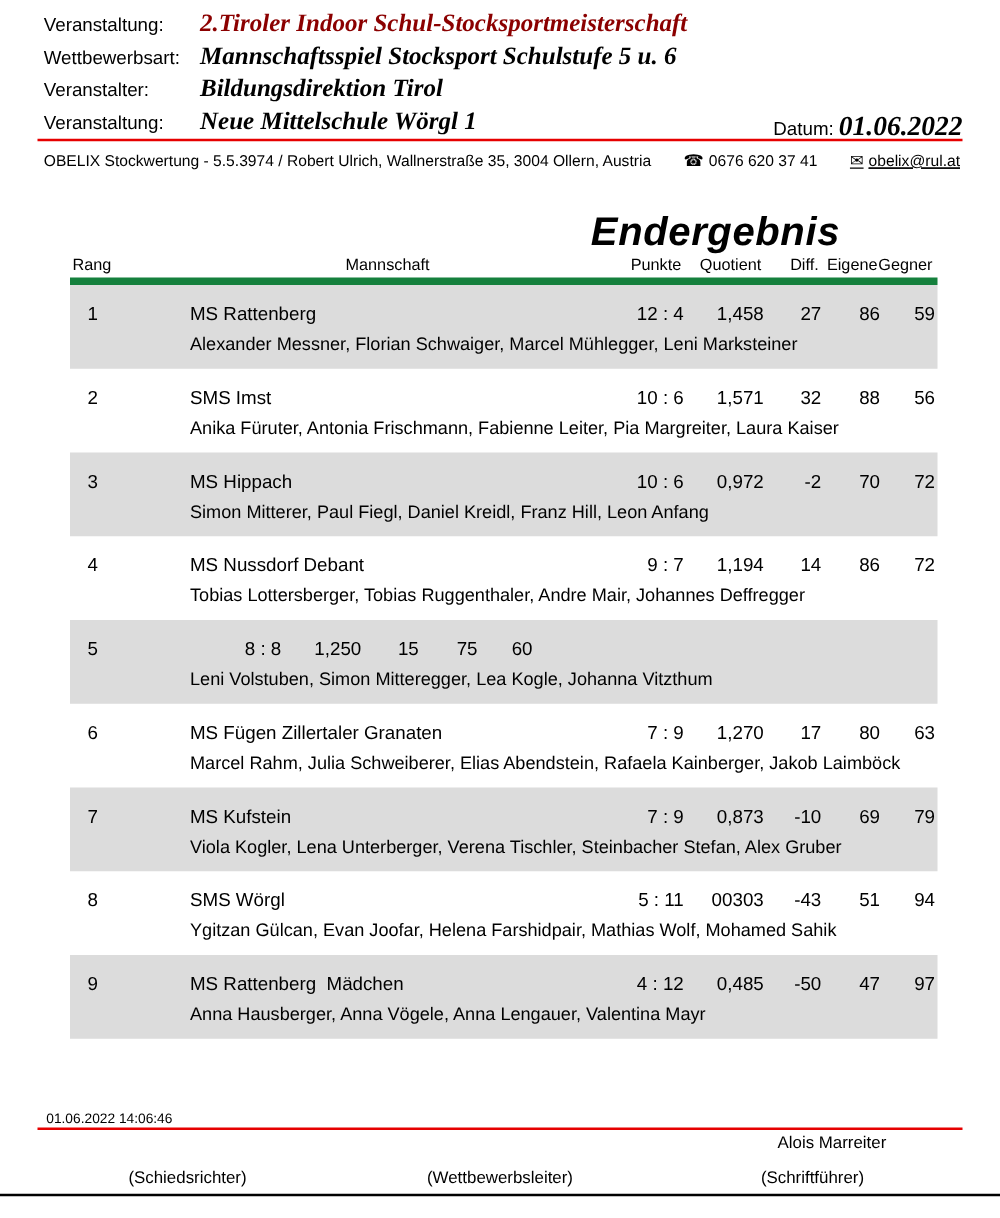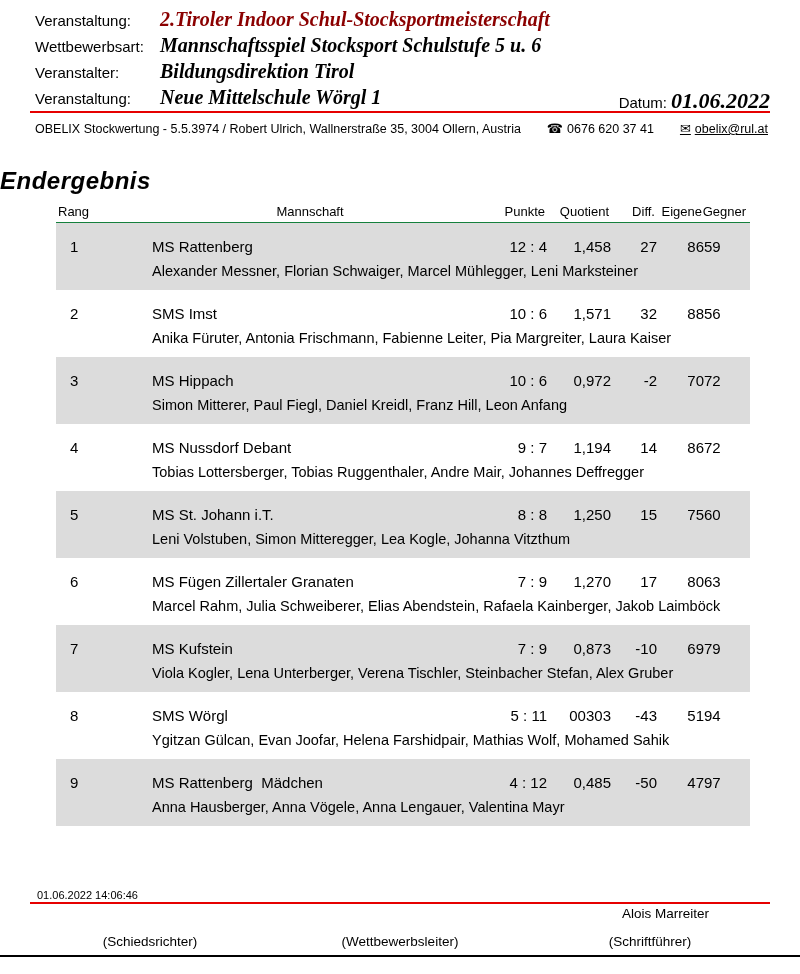--- a/index.html
+++ b/index.html
@@ -21,44 +21,44 @@
   .rule-red-top { position:absolute; top:111px; left:30px; width:740px; height:2px; background:#e60000; }
 
   
   .info-bar { position:absolute; top:121px; left:35px; right:32px; display:flex; align-items:baseline; font-size:12.5px; white-space:nowrap;justify-content:center; }
   .info-phone { margin-left:auto; }
   .info-email { margin-left:26px;text-decoration:underline; }
   .phone-icon, .mail-icon { font-size:13px; margin-right:4px; }
   .email-link { color:#000; text-decoration:underline; }
 
   
-  .title { position:absolute; top:167px; left:0; width:672px; text-align:left;
-           font-size:24px; font-weight:bold; font-style:italic; letter-spacing:0.5px; }
+  .title { position:absolute; top:167px; left:0; width:672px; text-align:right;
+           font-size:32px; font-weight:bold; font-style:italic; letter-spacing:0.5px; }
 
   
   .table { position:absolute; top:204px; left:56px; width:694px; padding-right:0; }
-  .thead { display:flex; font-size:13px; padding-bottom:3px; border-bottom:1px solid #15803d; }
+  .thead { display:flex; font-size:13px; padding-bottom:3px; border-bottom:6px solid #15803d; }
   .h-rang { width:94px; padding-left:2px; }
   .h-team { width:320px; text-align:center; }
   .h-punkte { width:75px; text-align:right; }
   .h-quotient { width:64px; text-align:right; }
   .h-diff { width:46px; text-align:right; }
   .h-eigene { width:47px; text-align:right; }
   .h-gegner { width:46px; text-align:right; padding-right:2px; }
 
   .trow { padding:12px 0 8px 0; }
   .trow.shaded { background:#dcdcdc; }
   .line1 { display:flex; font-size:15px; line-height:23px; }
   .c-rang { width:94px; padding-left:14px; flex:none; }
   .c-team { flex:1; padding-left:2px; white-space:pre-wrap; }
   .c-punkte { width:75px; text-align:right; flex:none; }
   .c-quotient { width:64px; text-align:right; flex:none; }
   .c-diff { width:46px; text-align:right; flex:none; }
   .c-eigene { width:47px; text-align:right; flex:none; }
-  .c-gegner { width:46px; text-align:left; padding-right:2px; flex:none; }
+  .c-gegner { width:46px; text-align:right; padding-right:2px; flex:none; }
   .players { margin-left:96px; max-width:595px; font-size:14.5px; line-height:22px; margin-top:2px; }
 
   
   .footer-time { position:absolute; top:889px; left:37px; font-size:11px; }
   .rule-red-bottom { position:absolute; top:902px; left:30px; width:740px; height:2px; background:#e60000; }
   .officials-name-row, .signature-row { position:absolute; left:30px; width:740px; display:flex; font-size:13.5px; }
   .officials-name-row { top:906px;gap:48px; }
   .signature-row { top:934px; }
   .sig-col-left { width:240px; text-align:center; }
   .sig-col-mid { width:260px; text-align:center; }
@@ -167,21 +167,20 @@
       <span class="c-diff">14</span>
       <span class="c-eigene">86</span>
       <span class="c-gegner">72</span>
     </div>
     <div class="players">Tobias Lottersberger, Tobias Ruggenthaler, Andre Mair, Johannes Deffregger</div>
   </div>
 
   <div class="trow shaded">
     <div class="line1">
       <span class="c-rang">5</span>
-      <span class="c-team">MS St. Johann i.T.</span>
       <span class="c-punkte">8 : 8</span>
       <span class="c-quotient">1,250</span>
       <span class="c-diff">15</span>
       <span class="c-eigene">75</span>
       <span class="c-gegner">60</span>
     </div>
     <div class="players">Leni Volstuben, Simon Mitteregger, Lea Kogle, Johanna Vitzthum</div>
   </div>
 
   <div class="trow">

